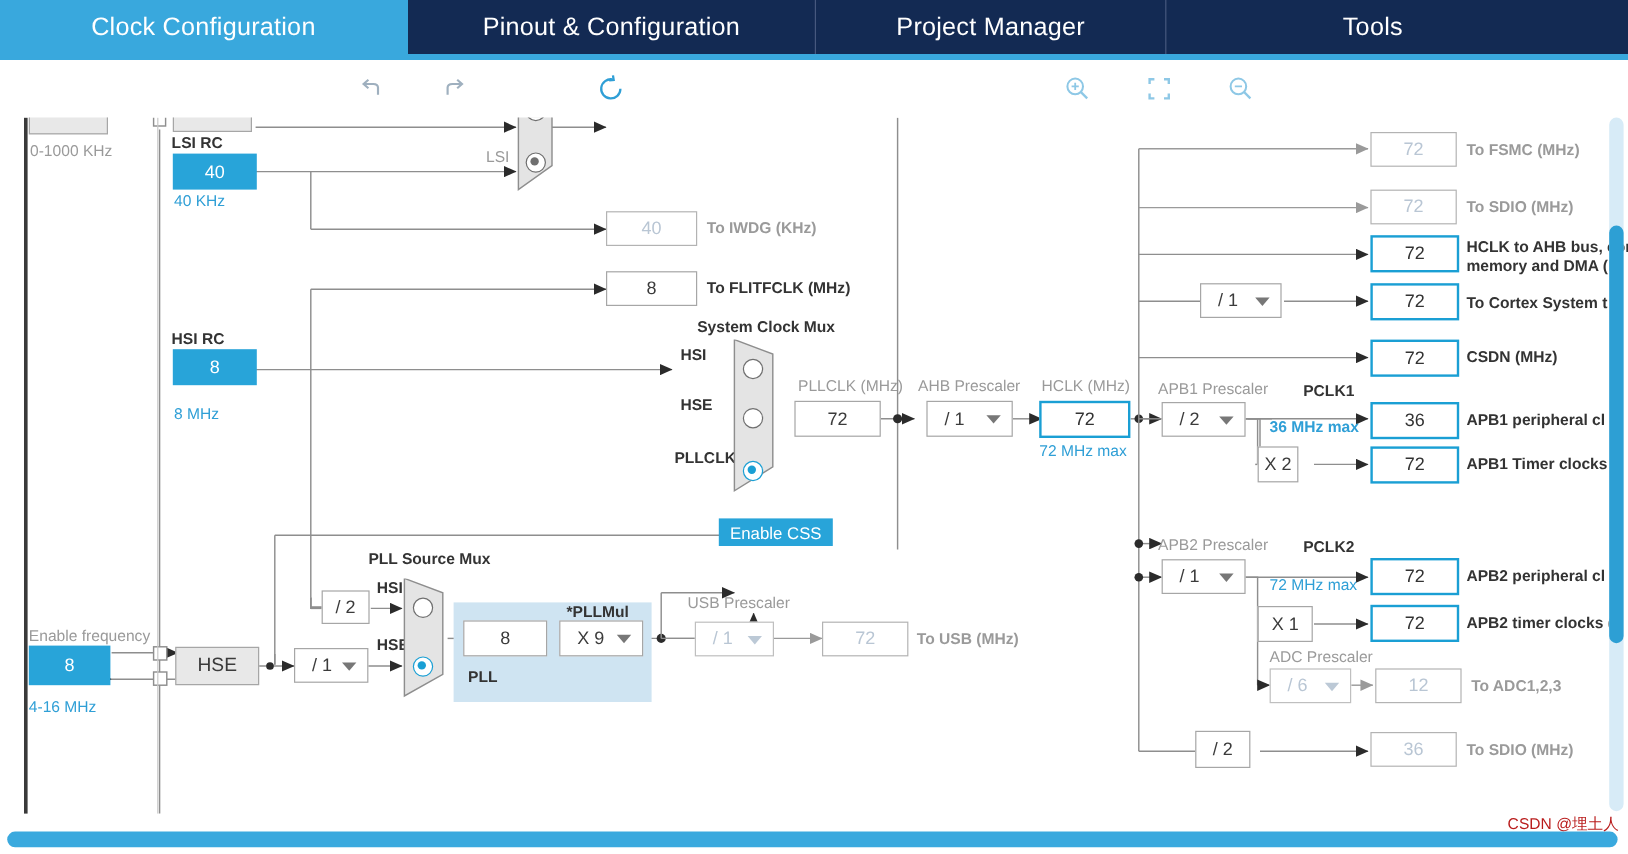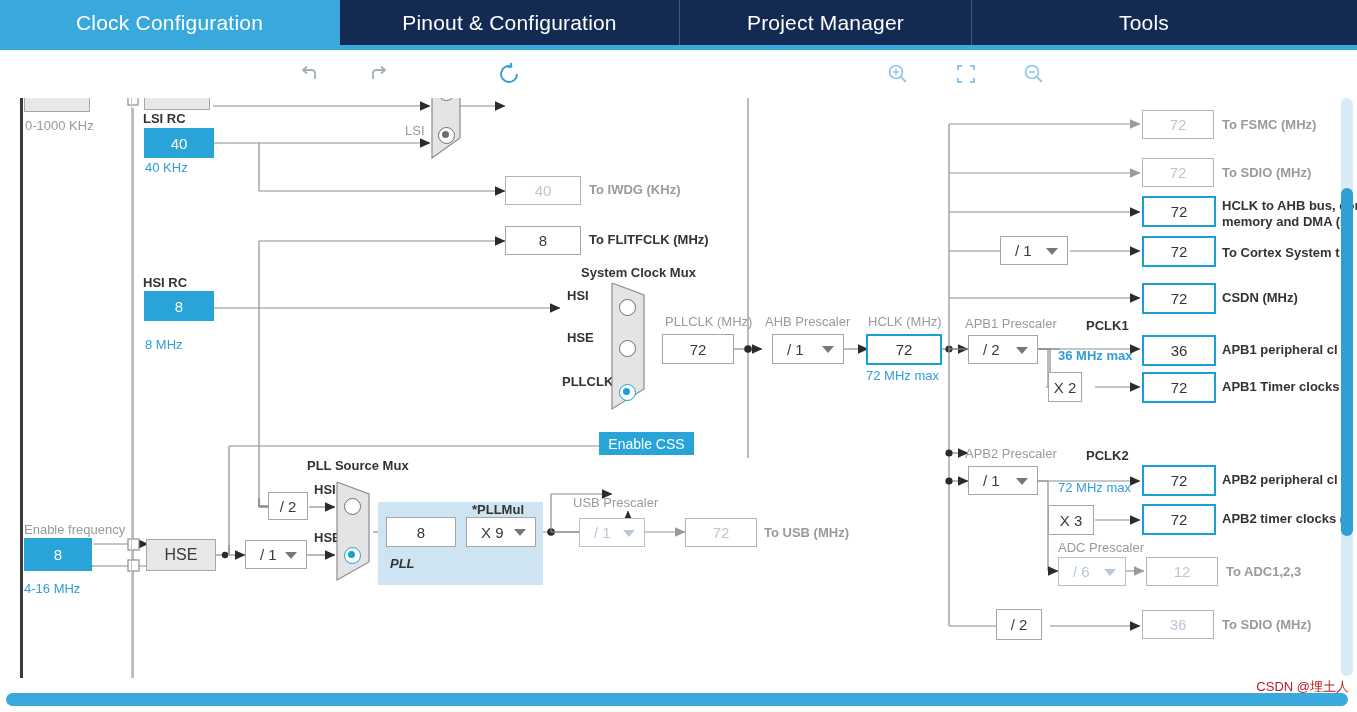--- a/index.html
+++ b/index.html
@@ -432,21 +432,21 @@
 
     <div class="pllbg" style="left:378px; top:404px; width:165px; height:83px;"></div>
     <div class="fld" style="left:386px; top:419px; width:70px; height:30px;">
       <span>8</span>
     </div>
     <div class="lbl dk" style="left:472px; top:404px;">*PLLMul</div>
     <div class="sel" style="left:466px; top:419px; width:70px; height:30px;">
       <span>X 9</span>
       <span class="caret"></span>
     </div>
-    <div class="lbl dk" style="left:390px; top:458px;font-style:italic;">PLL</div>
+    <div class="lbl dk" style="left:390px; top:458px;">PLL</div>
 
     <div class="lbl dim" style="left:573px; top:397px;">USB Prescaler</div>
     <div class="sel dis" style="left:579px; top:420px; width:66px; height:29px;">
       <span>/ 1</span>
       <span class="caret"></span>
     </div>
     <div class="fld dis" style="left:685px; top:420px; width:72px; height:29px;">
       <span>72</span>
     </div>
     <div class="lbl dimb" style="left:764px; top:427px;">To USB (MHz)</div>
@@ -507,21 +507,21 @@
       <span class="caret"></span>
     </div>
     <div class="lbl dk" style="left:1086px; top:350px;">PCLK2</div>
     <div class="lbl blue" style="left:1058px; top:382px;">72 MHz max</div>
     <div class="fld act" style="left:1142px; top:367px; width:74px; height:31px;">
       <span>72</span>
     </div>
     <div class="lbl dk" style="left:1222px; top:374px;">APB2 peripheral cl</div>
 
     <div class="fld" style="left:1048px; top:407px; width:46px; height:30px;">
-      <span>X 3</span>
+      <span>X 1</span>
     </div>
     <div class="fld act" style="left:1142px; top:406px; width:74px; height:31px;">
       <span>72</span>
     </div>
     <div class="lbl dk" style="left:1222px; top:413px;">APB2 timer clocks (</div>
 
     <div class="lbl dim" style="left:1058px; top:442px;">ADC Prescaler</div>
     <div class="sel dis" style="left:1058px; top:459px; width:68px; height:29px;">
       <span>/ 6</span>
       <span class="caret"></span>

